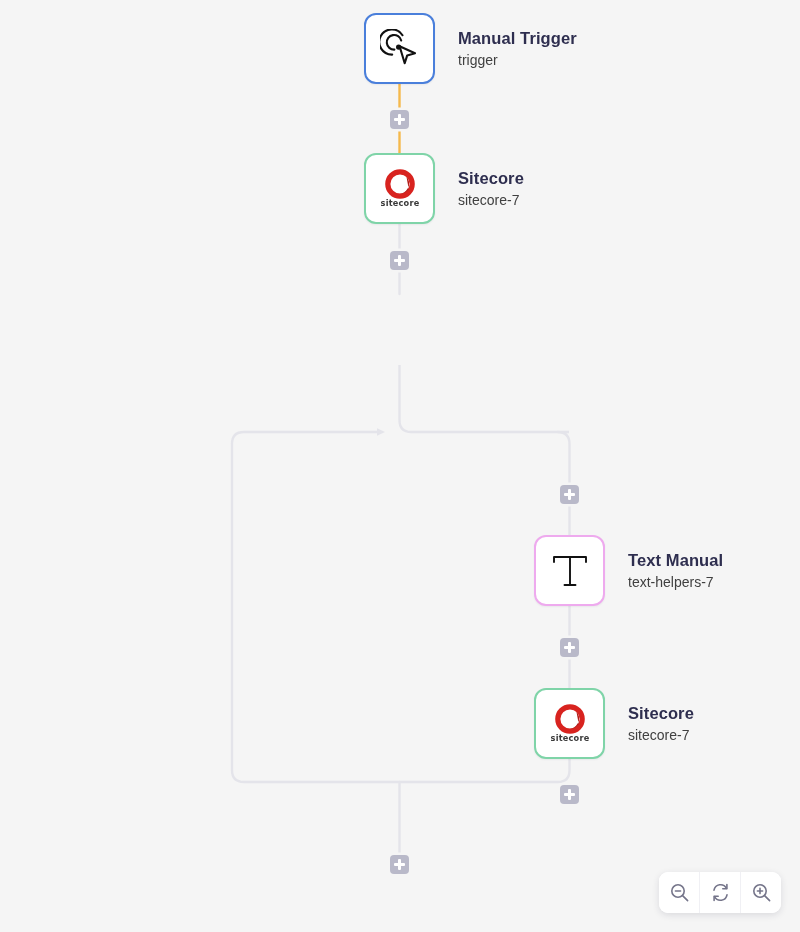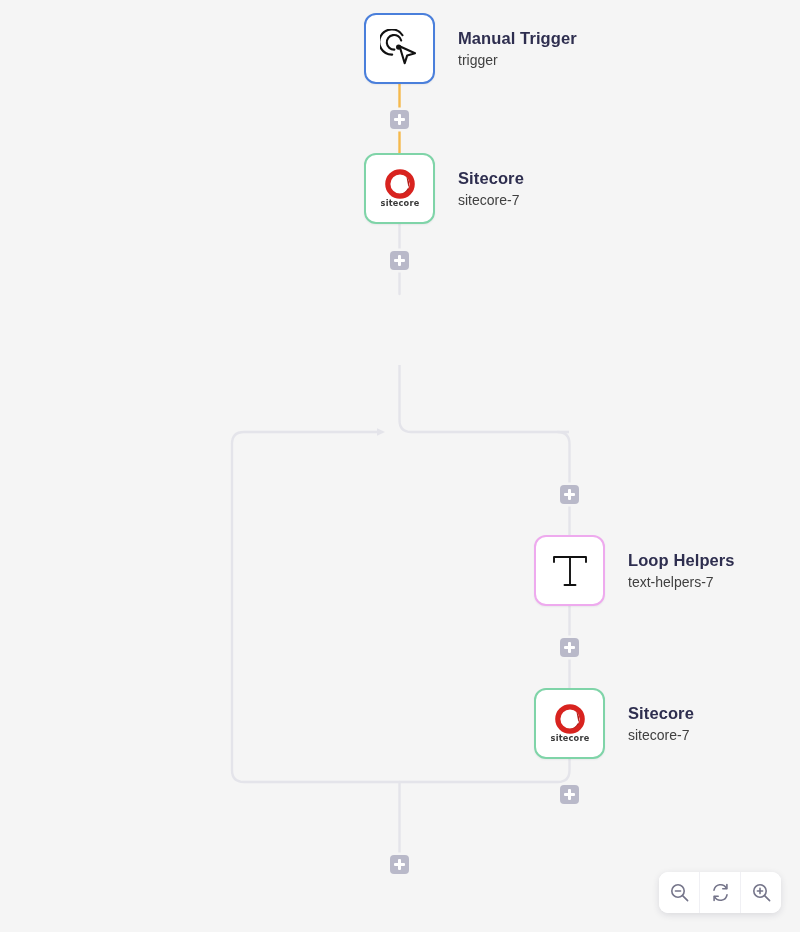--- a/index.html
+++ b/index.html
@@ -126,21 +126,21 @@
   </div>
 
 
   <div class="node" style="left:534px;top:535px;">
     <div class="node-box" style="border-color:#eeaaee;">
       <svg width="42" height="42" viewBox="0 0 42 42">
         <path d="M5,7 L37,7 M5,7 L5,12 M37,7 L37,12 M21,7 L21,35 M15.5,35 L26.5,35" fill="none" stroke="#111" stroke-width="1.9" stroke-linecap="round"></path>
       </svg>
     </div>
     <div class="node-text">
-      <div class="node-title">Loop Helpers</div>
+      <div class="node-title">Text Manual</div>
       <div class="node-sub">text-helpers-7</div>
     </div>
   </div>
 
   <div class="node" style="left:534px;top:688px;">
     <div class="node-box" style="border-color:#7fd4a8;">
       <svg width="48" height="48" viewBox="0 0 48 48">
         <circle cx="24" cy="19" r="12.2" fill="none" stroke="#d8231f" stroke-width="5.2"></circle>
         <path d="M30.4,11.6 a10.4,10.4 0 0 1 -10.2,17.0 a12.4,12.4 0 0 0 12.6,-4.3 z" fill="#b01a17"></path>
         <text class="sc-word" x="24" y="41" text-anchor="middle">sitecore</text>

